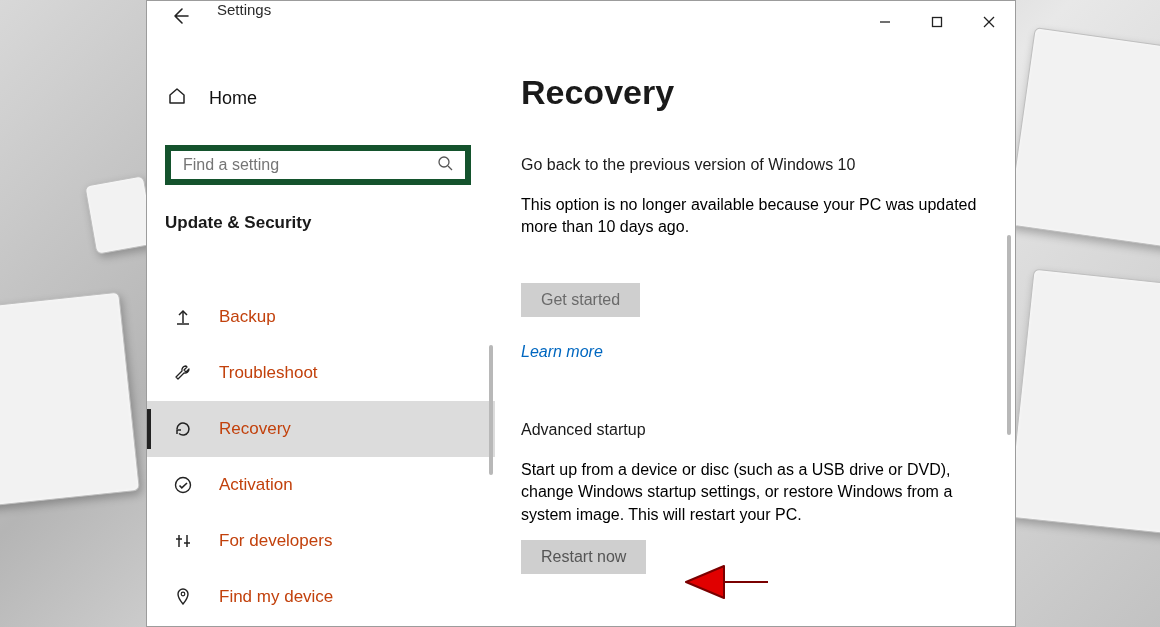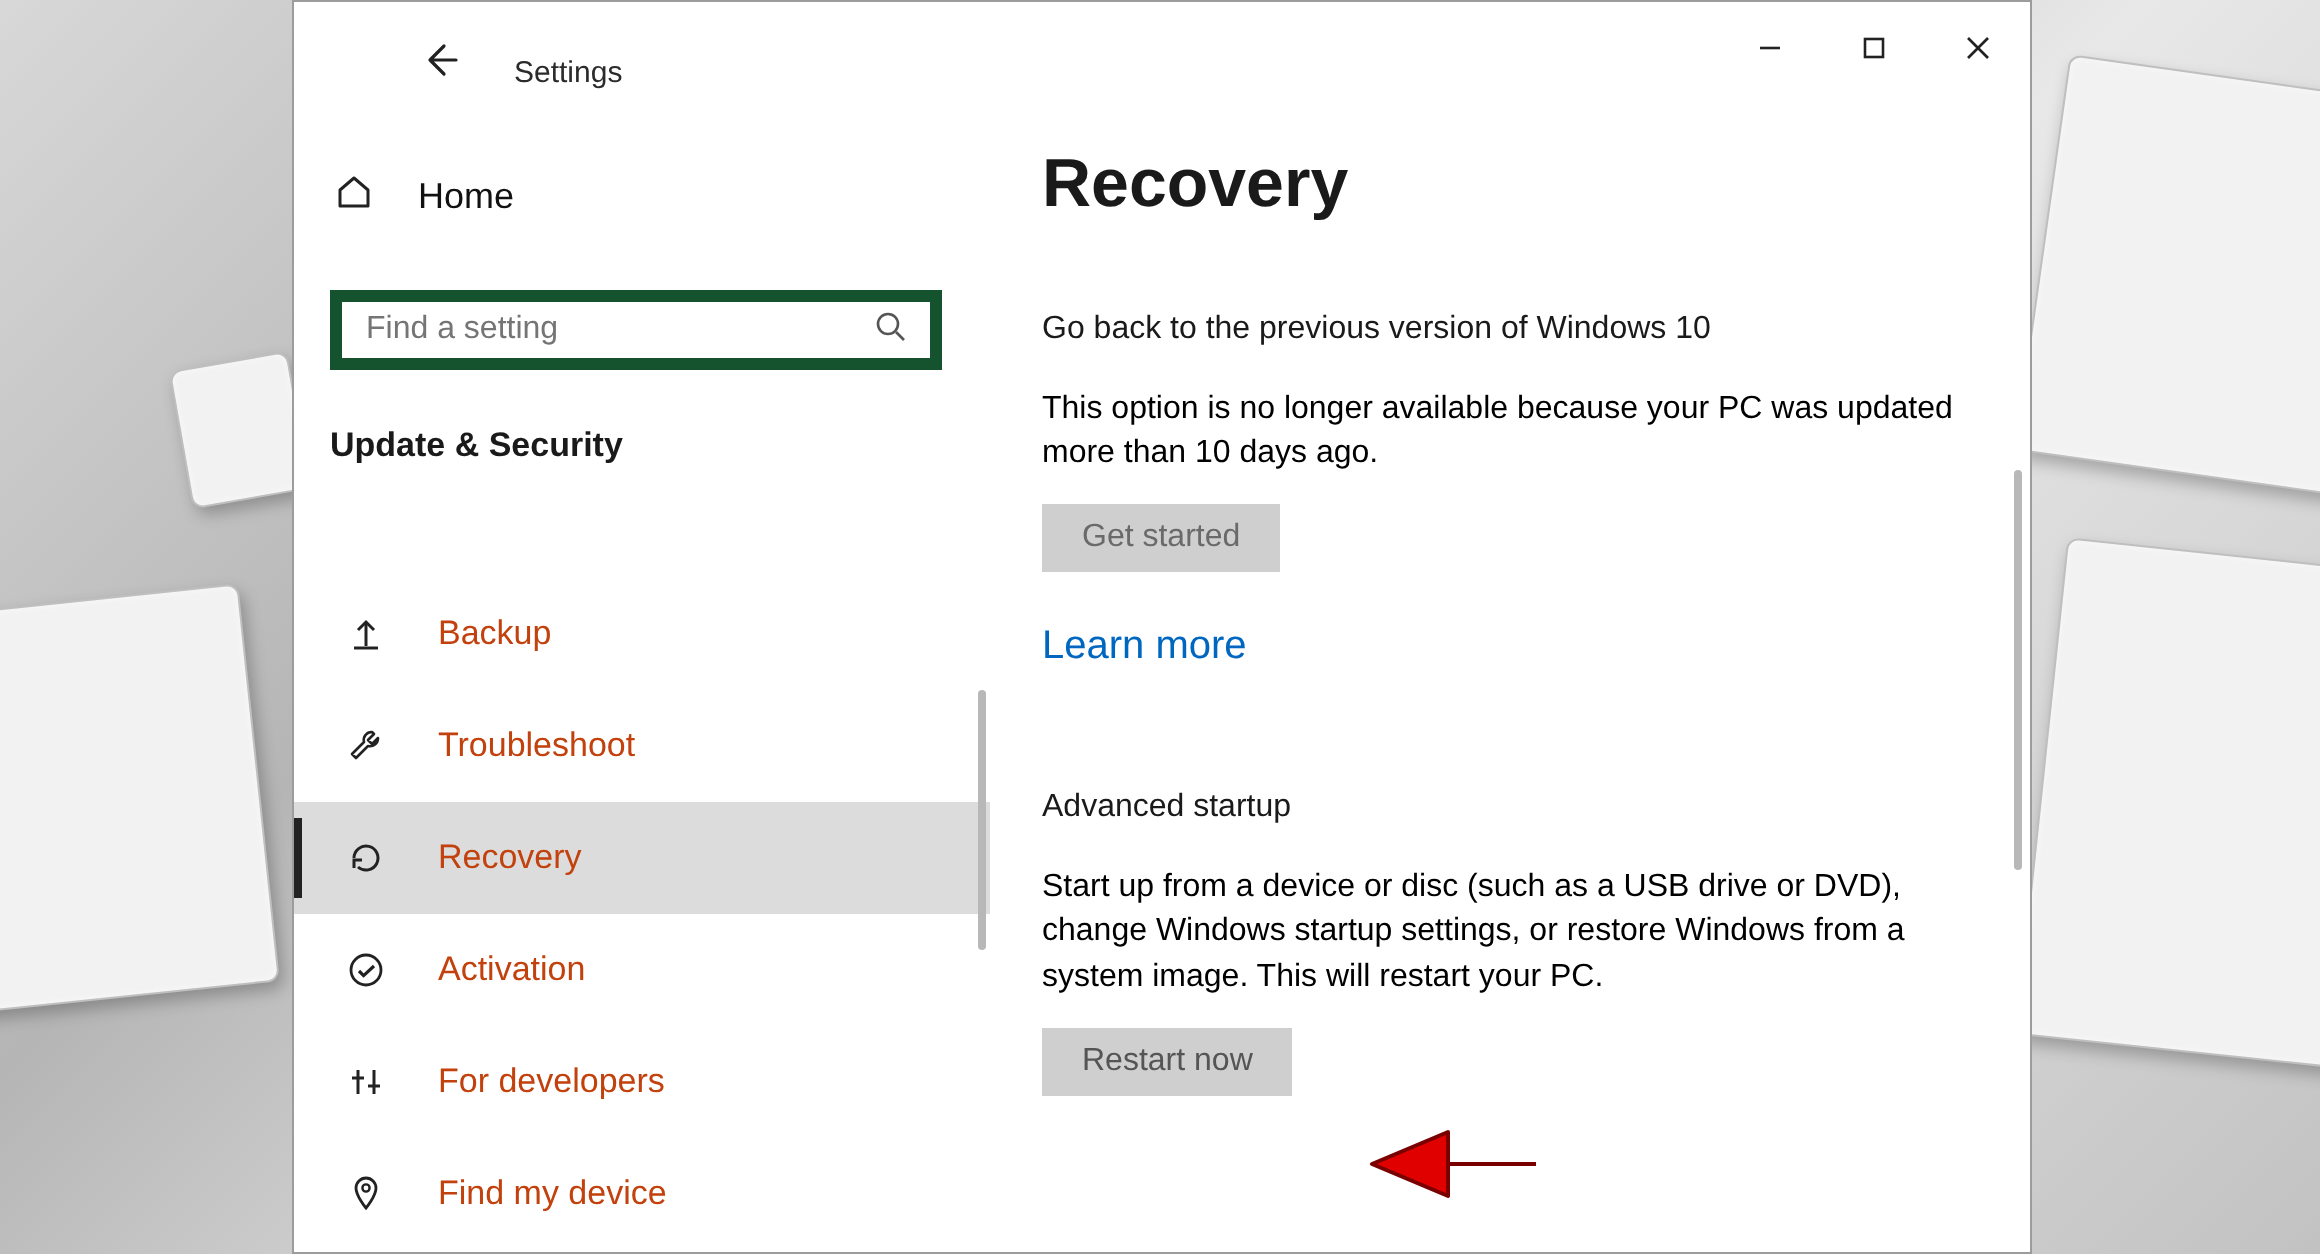--- a/index.html
+++ b/index.html
@@ -25,23 +25,22 @@
     width: 870px;
     height: 627px;
     background: #ffffff;
     border: 1px solid #9c9c9c;
     display: flex;
     flex-direction: column;
   }
   .titlebar {
     height: 44px;
     display: flex;
-    align-items: flex-end;
+    align-items: flex-start;
     padding-left: 18px;
-    margin-left: 40px;
   }
   .titlebar .back {
     width: 30px; height: 30px;
     display: flex; align-items: center; justify-content: center;
     cursor: pointer;
   }
   .titlebar .title {
     margin-left: 22px;
     font-size: 15px;
     color: #2b2b2b;
@@ -154,27 +153,28 @@
   }
   .btn {
     display:inline-block;
     background:#cfcfcf;
     border:none;
     padding: 8px 20px;
     font-size: 16px;
     color:#555;
     cursor:pointer;
   }
-  .btn.disabled { color:#6a6a6a; cursor:default; }
+  .btn.disabled { color:#6a6a6a; cursor:default;margin-top:31px; }
   .link {
     color:#0067c0;
-    font-size: 20px;
+    font-size: 16px;
     margin-top: 26px;
     display:inline-block;
     cursor:pointer;
+    font-style:italic;
   }
   .section2 { margin-top: 58px; }
   .content-scroll {
     position:absolute;
     right:4px;
     top:190px;
     width:4px;
     height:200px;
     background:#b8b8b8;
     border-radius:2px;

